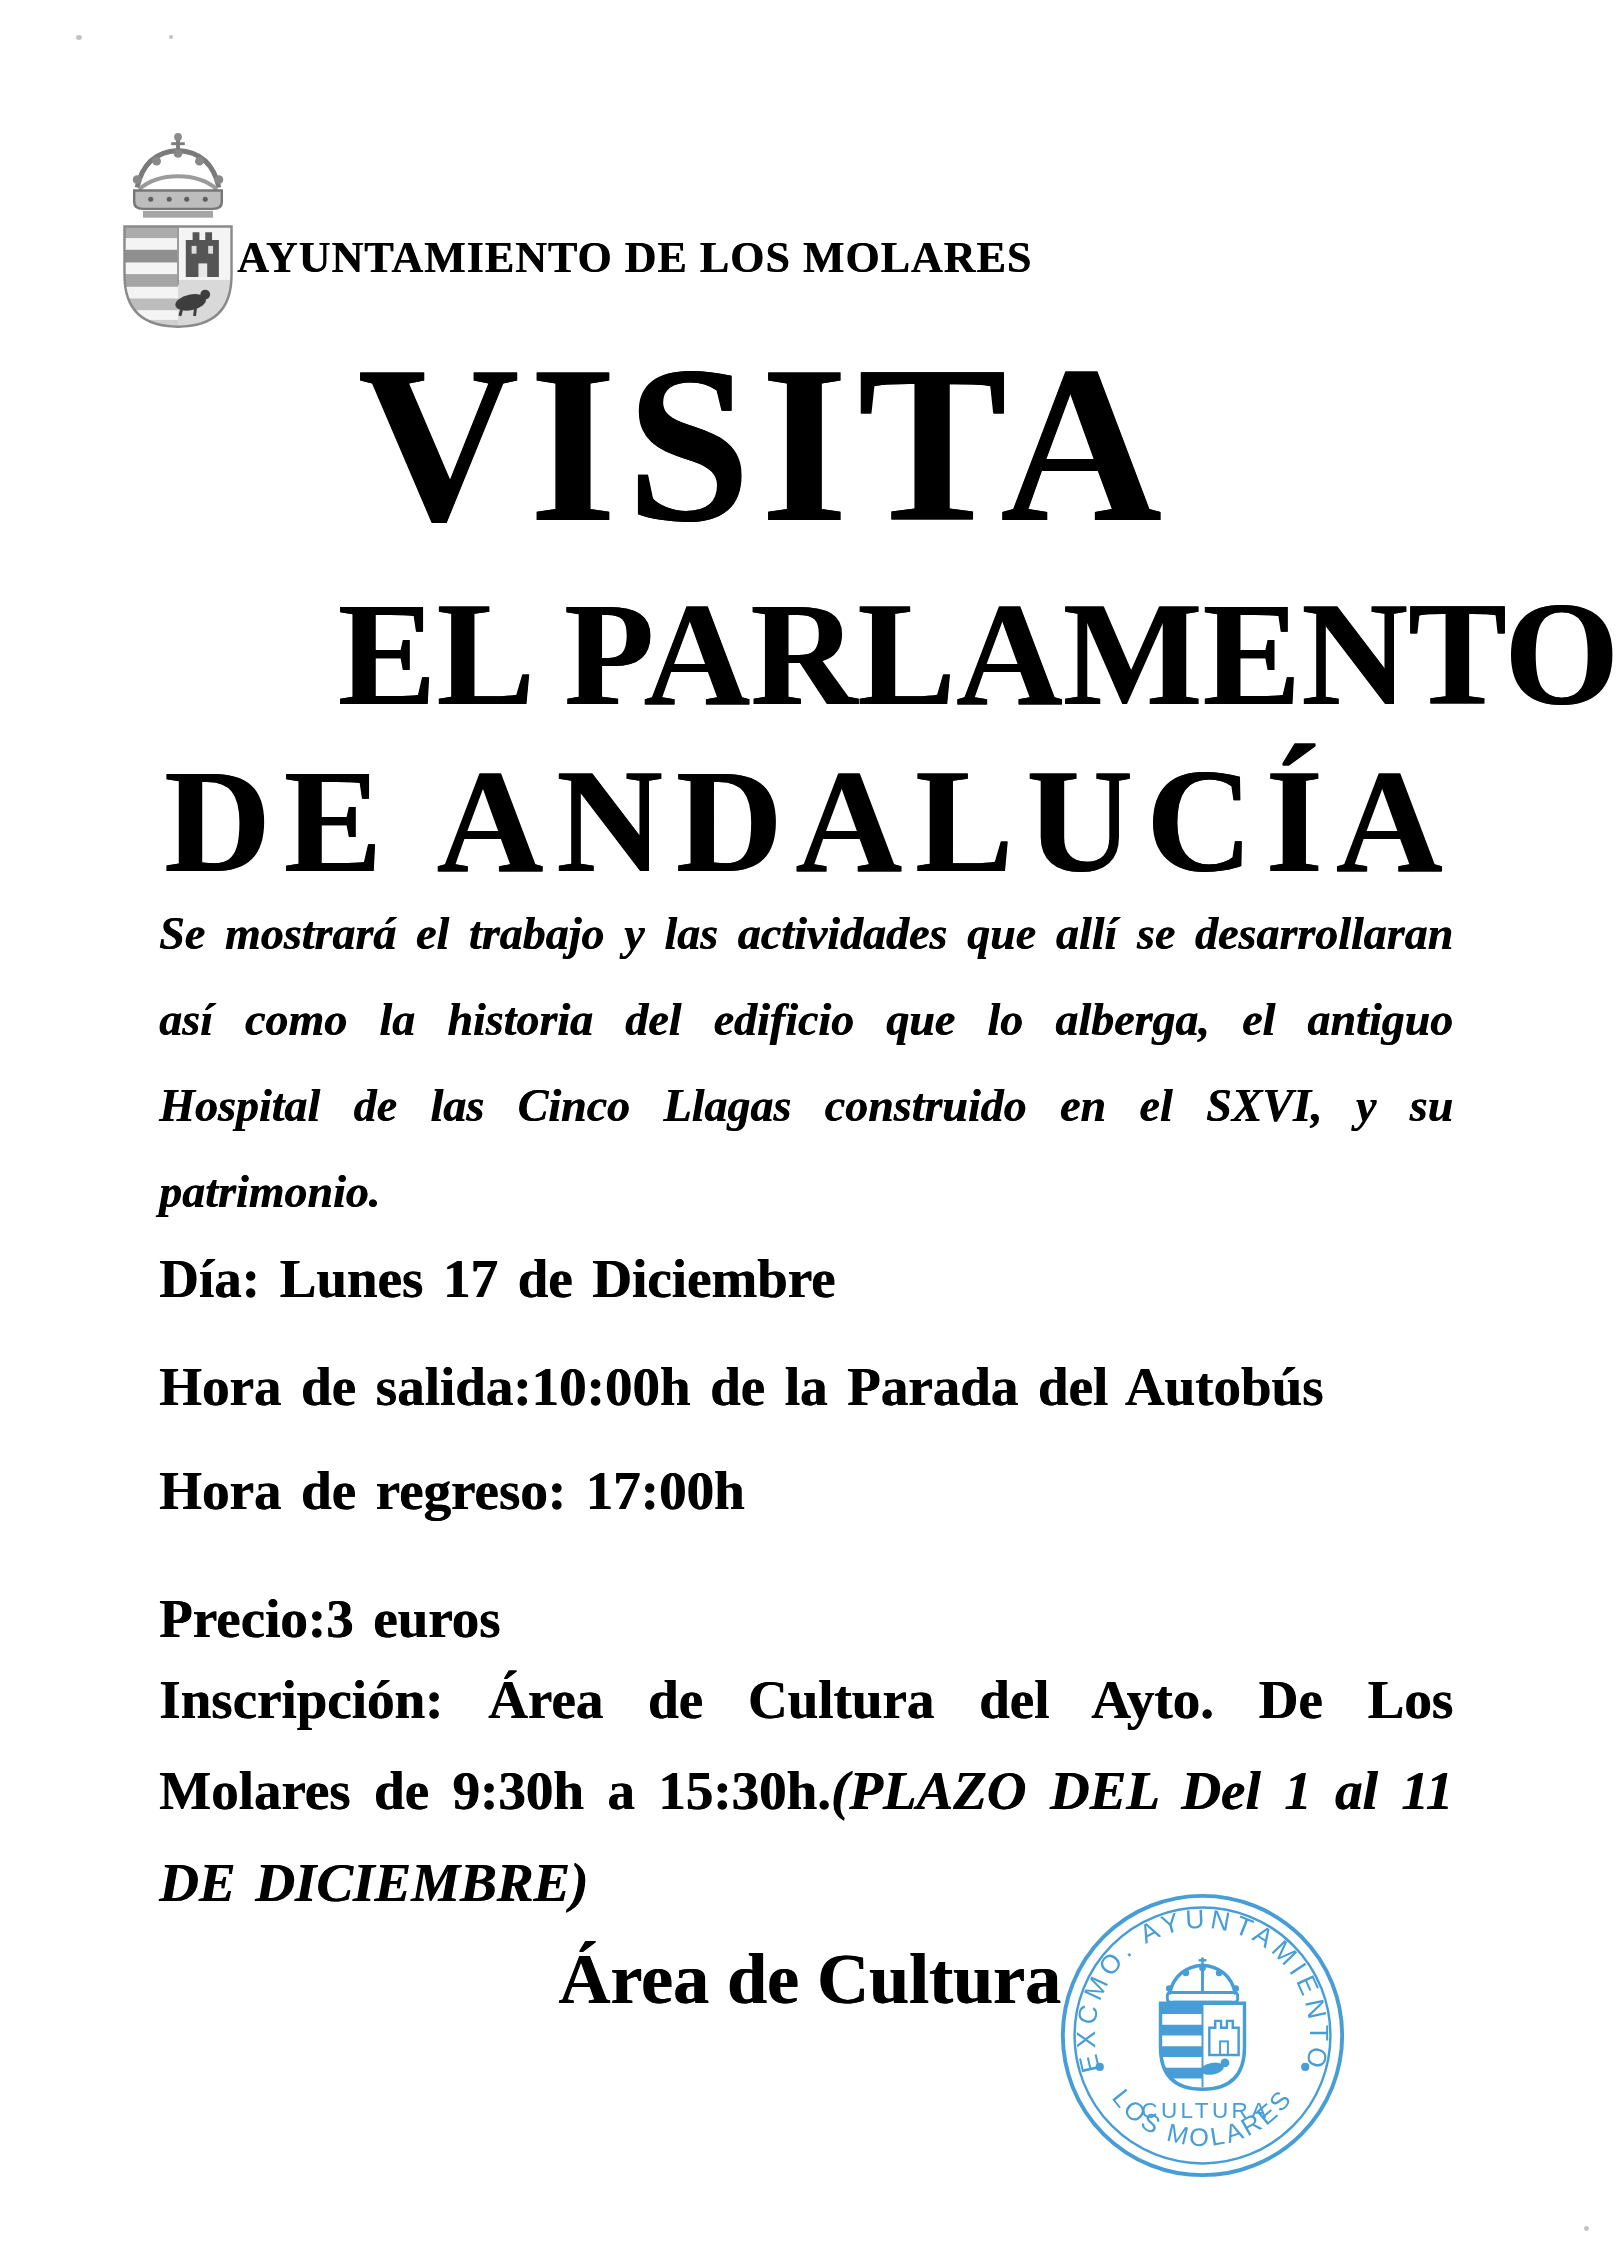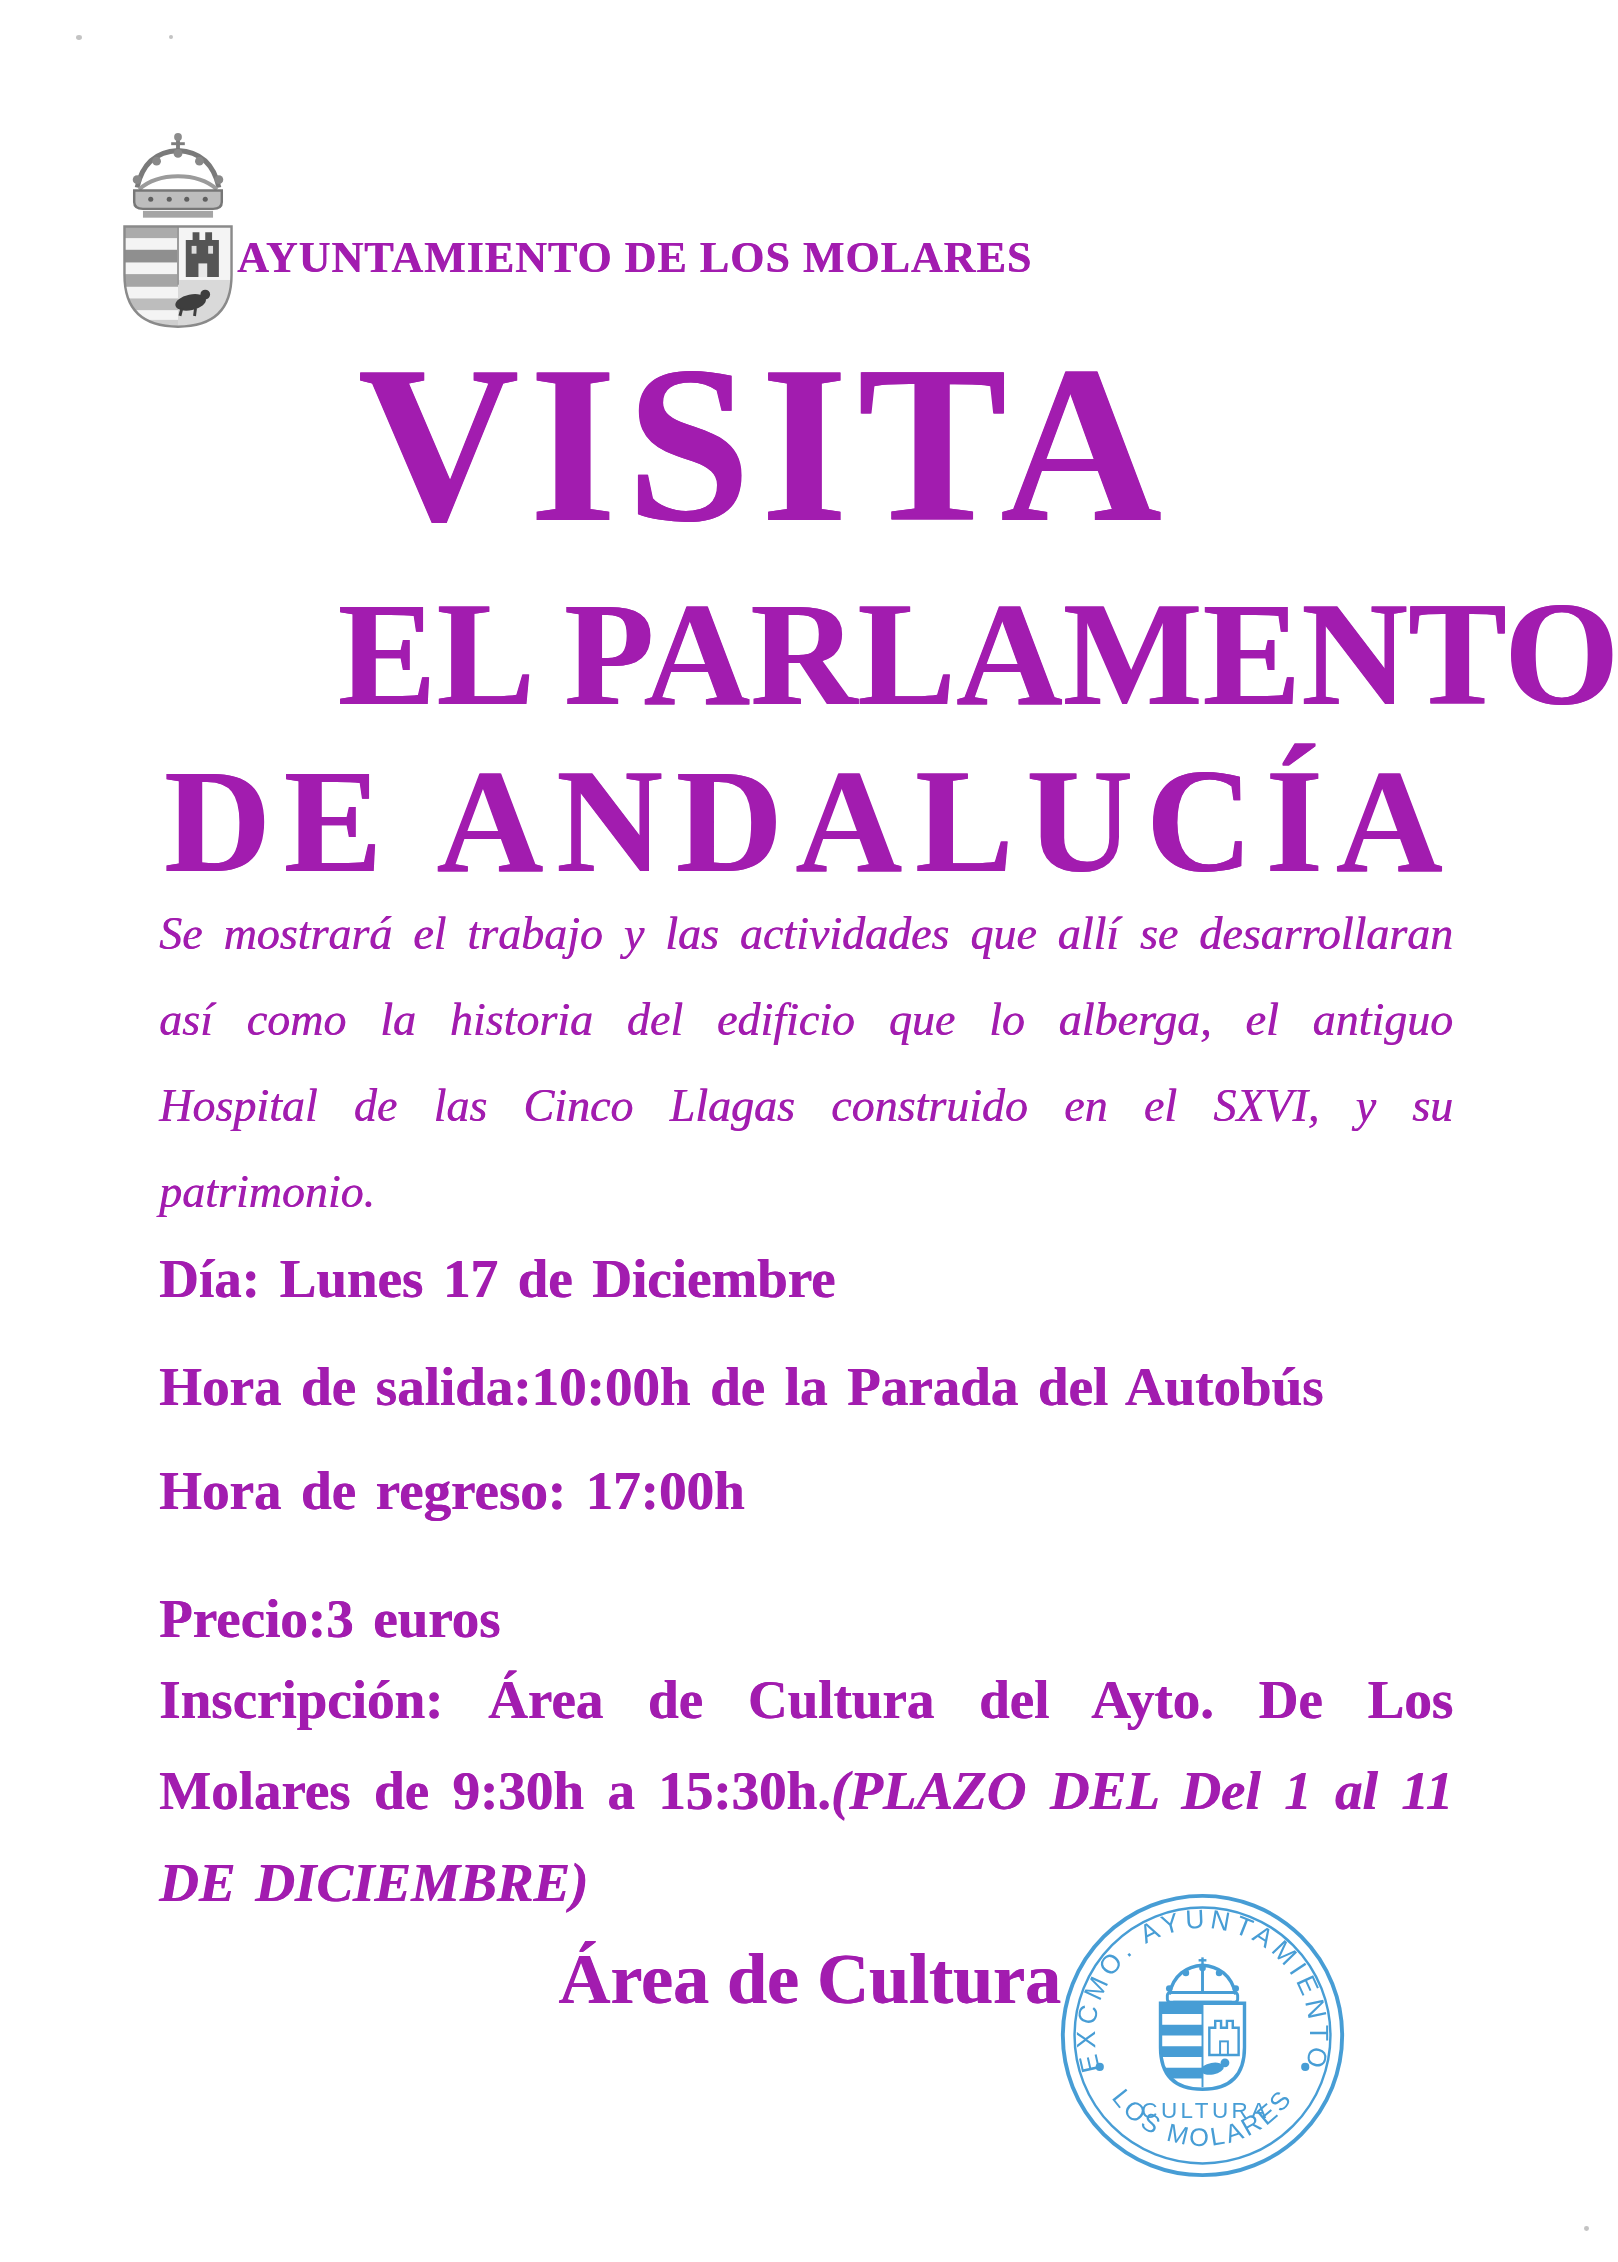--- a/index.html
+++ b/index.html
@@ -1,18 +1,18 @@
 <!DOCTYPE html>
 <html><head>
 <meta charset="utf-8">
 <style>
   html,body{margin:0;padding:0;background:#e8e8e8;}
   .page{
     position:relative; width:1619px; height:2263px; background:#ffffff;
-    font-family:"Liberation Serif","DejaVu Serif",serif; color:#a21caf;
+    font-family:"Liberation Serif","DejaVu Serif",serif; color:#000000;
     overflow:hidden; margin:0 auto;
   }
   .ink{ text-shadow:0.6px 0 0 currentColor; }
   .speck{ position:absolute; background:#a9a9a9; border-radius:50%; opacity:.7; }
 
   
   .logo{ position:absolute; left:105px; top:125px; width:146px; height:234px; }
   .org-name{
     position:absolute; left:237px; top:236px; font-size:44px; font-weight:700;
     letter-spacing:1px; line-height:1; white-space:nowrap;
@@ -26,21 +26,21 @@
   .title-sub{
     position:absolute; left:0; width:1619px; text-align:center;
     font-size:148px; font-weight:700; line-height:1; white-space:nowrap;
   }
   .title-sub.l2{ top:580px;text-align:right; }
   .title-sub.l3{ top:747px; letter-spacing:12.7px; }
 
   
   .intro{ position:absolute; left:159px; top:891px; width:1294px; }
   .intro-line{
-    height:86px; line-height:86px; font-size:46px; font-weight:400; font-style:italic;
+    height:86px; line-height:86px; font-size:46px; font-weight:700; font-style:italic;
     text-align:justify; text-align-last:justify; white-space:normal;
   }
   .intro-line.last{ text-align-last:left; }
 
   
   .detail{
     position:absolute; left:159px; font-size:55px; font-weight:700; line-height:1;
     white-space:nowrap; word-spacing:5.9px;
   }
   .detail.just{

